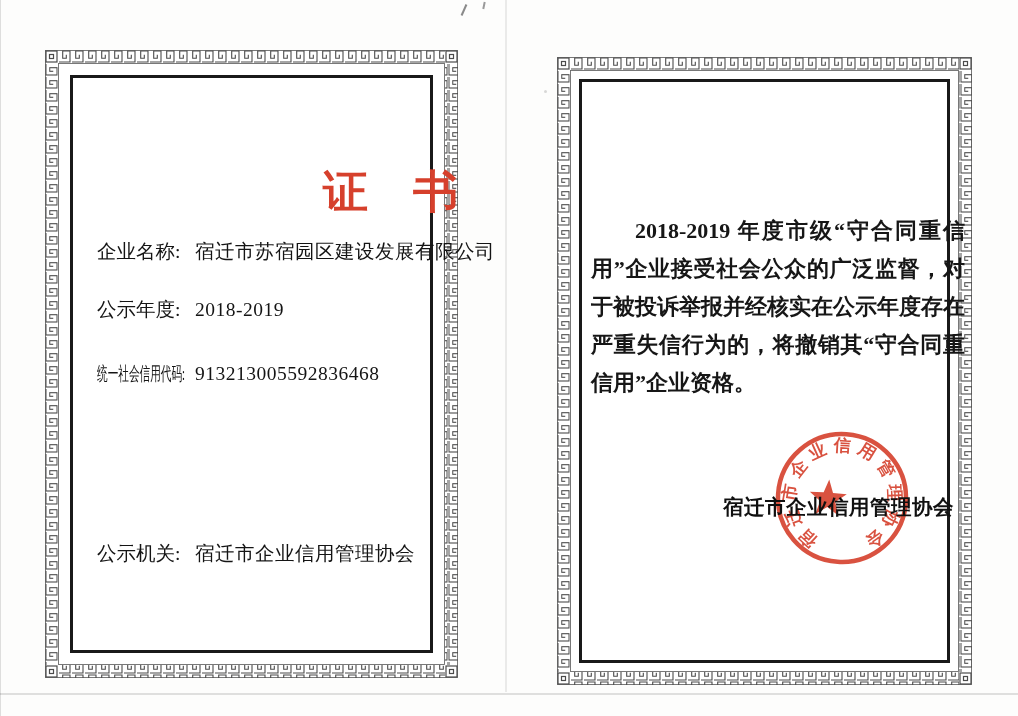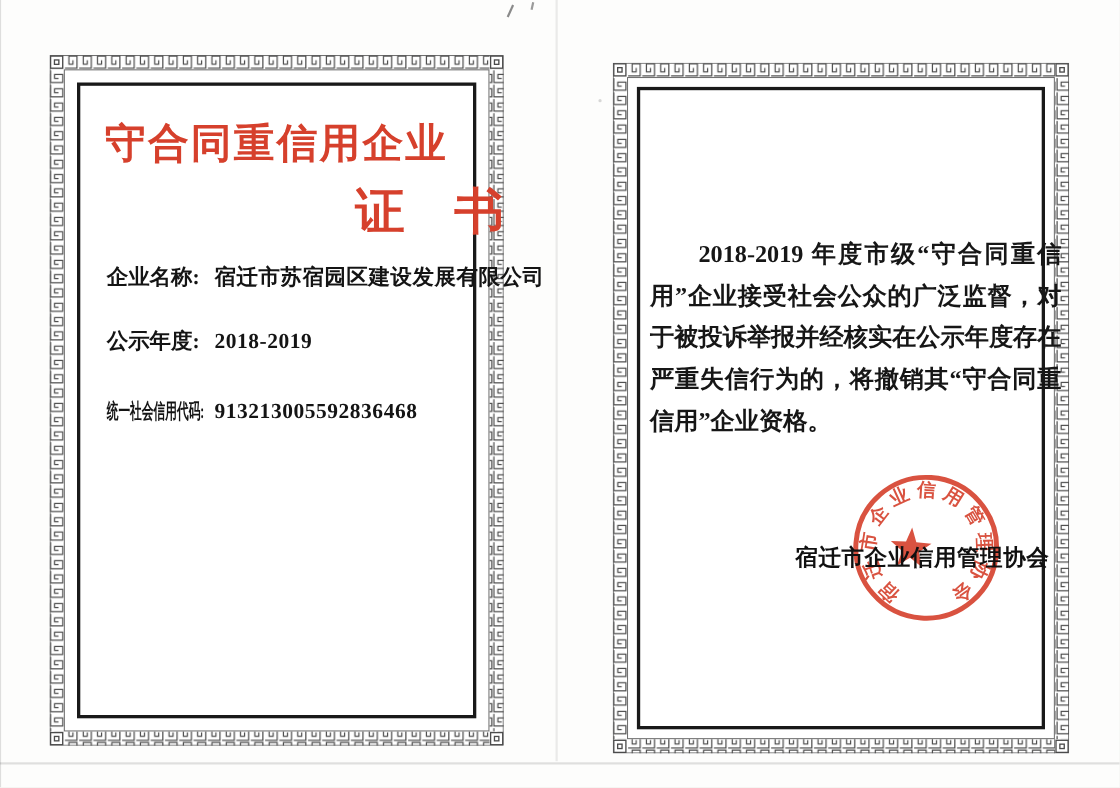--- a/index.html
+++ b/index.html
@@ -26,21 +26,21 @@
   .right-page{left:557px;top:57px;width:415px;height:628px;}
   .border-svg{position:absolute;left:0;top:0;width:100%;height:100%;}
   .inner-frame{position:absolute;border:3px solid #191919;}
   .left-page .inner-frame{left:25px;top:25px;right:25px;bottom:25px;}
   .right-page .inner-frame{left:22px;top:22px;right:22px;bottom:22px;}
   
   .cert-title{position:absolute;left:0;right:0;top:56px;margin:0;text-align:center;
     font-size:37px;font-weight:bold;letter-spacing:2px;color:var(--red);}
   .cert-subtitle{position:absolute;left:0;right:0;top:112px;margin:0;text-align:right;
     font-size:45px;font-weight:bold;color:var(--red);}
-  .field{position:absolute;left:52px;white-space:nowrap;font-weight:bold;font-size:19.5px;color:#141414;}
+  .field{position:absolute;left:52px;white-space:nowrap;font-weight:normal;font-size:19.5px;color:#141414;}
   .flabel{display:inline-block;width:90px;overflow:visible;vertical-align:baseline;}
   .fvalue{margin-left:8px;letter-spacing:.5px;}
   .condensed{display:inline-block;transform:scaleX(.56);transform-origin:0 60%;font-size:19px;white-space:nowrap;}
   .f0{top:188px}.f1{top:246px}.f2{top:311px}.f3{top:369px}.f4{top:429px}.f5{top:490px}.f6{top:550px}
   
   .notice{position:absolute;left:34px;top:155px;width:374px;margin:0;
     font-size:22px;font-weight:bold;line-height:38px;color:#161616;
     text-align:justify;text-justify:inter-character;text-indent:2em;}
   .stamp{position:absolute;left:205px;top:361px;width:160px;height:160px;z-index:1;}
   .issuer{position:absolute;left:166px;top:436px;z-index:2;white-space:nowrap;
@@ -84,31 +84,33 @@
         <rect x="401" y="1" width="11" height="11"></rect>
           <rect x="404.5" y="4.5" width="4" height="4"></rect>
         <rect x="1" y="616" width="11" height="11"></rect>
           <rect x="4.5" y="619.5" width="4" height="4"></rect>
         <rect x="401" y="616" width="11" height="11"></rect>
           <rect x="404.5" y="619.5" width="4" height="4"></rect>
       </g>
     </svg>
     <div class="inner-frame"></div>
 
-    <h1 class="cert-title">守合同重信用企业</h1>
     <h2 class="cert-subtitle">证　书</h2>
 
     <div class="field f0">
       <span class="flabel"><span>企业名称:</span></span><span class="fvalue">宿迁市苏宿园区建设发展有限公司</span>
     </div>
     <div class="field f1">
       <span class="flabel"><span>公示年度:</span></span><span class="fvalue">2018-2019</span>
     </div>
     <div class="field f2">
       <span class="flabel"><span class="condensed">统一社会信用代码:</span></span><span class="fvalue">913213005592836468</span>
+    </div>
+    <div class="field f5">
+      <span class="flabel"><span>公示机关:</span></span><span class="fvalue">宿迁市企业信用管理协会</span>
     </div>
   </section>
 
   <section class="page right-page">
     <svg class="border-svg" viewBox="0 0 415 628">
       <rect x="0.5" y="0.5" width="414" height="627" fill="none" stroke="#6a6a6a" stroke-width="0.9"></rect>
       <rect x="13" y="0" width="389" height="13" fill="url(#gkH)"></rect>
       <rect x="13" y="615" width="389" height="13" fill="url(#gkH)"></rect>
       <rect x="0" y="13" width="13" height="602" fill="url(#gkV)"></rect>
       <rect x="402" y="13" width="13" height="602" fill="url(#gkV)"></rect>

